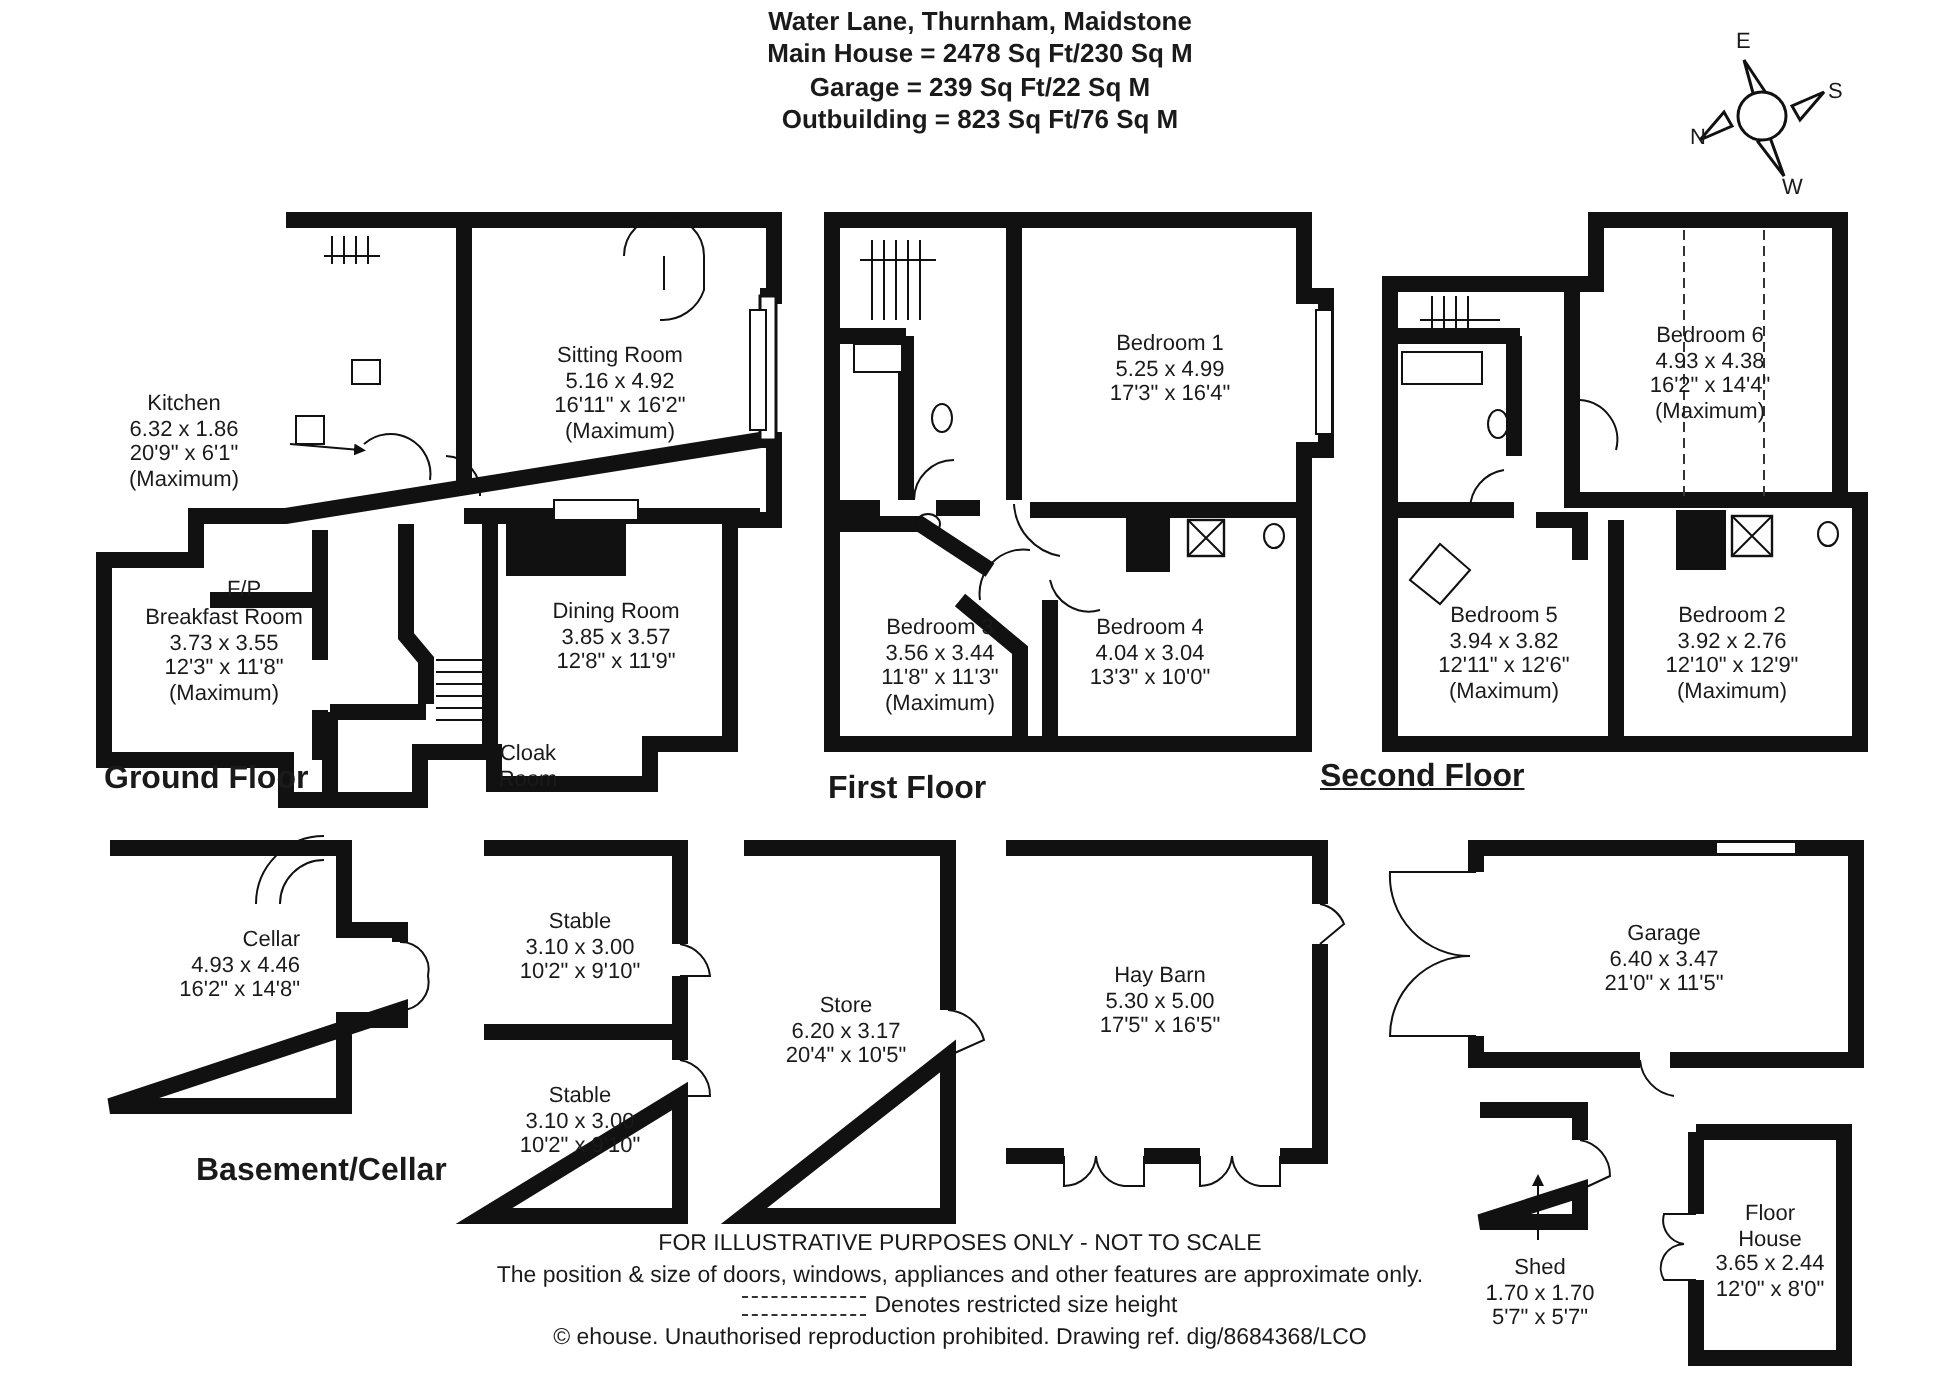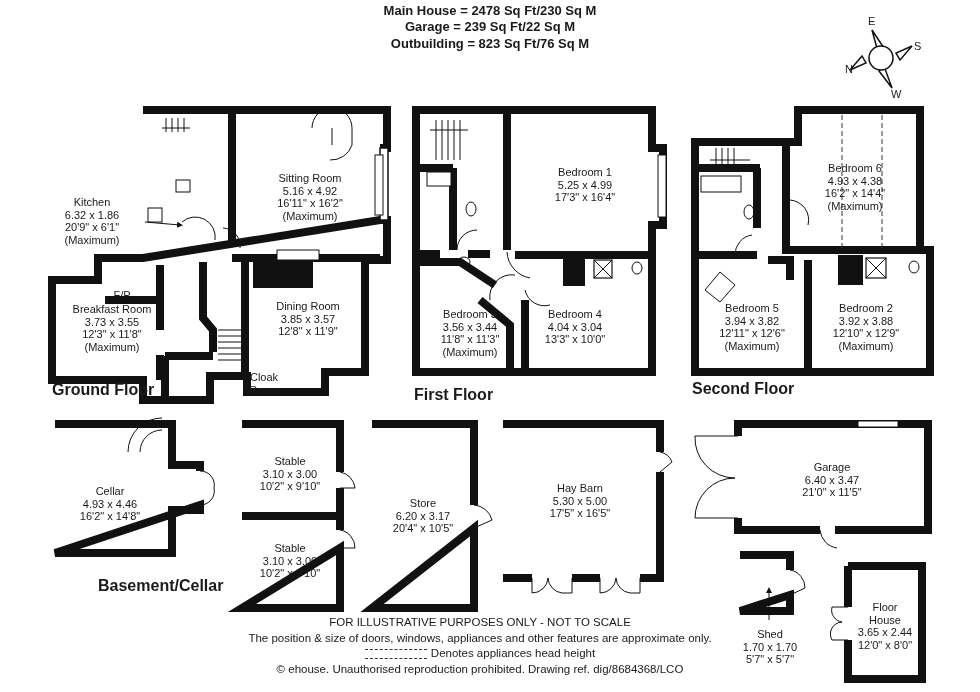--- a/index.html
+++ b/index.html
@@ -167,20 +167,21 @@
   <g stroke="#111" stroke-width="1.5" fill="#fff">
     <path d="M872,30 L878,52 L884,48 Z"></path>
     <path d="M912,46 L896,53 L900,60 Z"></path>
     <path d="M850,70 L866,63 L862,56 Z"></path>
     <path d="M892,88 L884,66 L879,71 Z"></path>
     <circle cx="881" cy="58" r="12"></circle>
   </g>
 </svg>
 
 <div class="hdr">
+  <div>Water Lane, Thurnham, Maidstone</div>
   <div>Main House = 2478 Sq Ft/230 Sq M</div>
   <div>Garage = 239 Sq Ft/22 Sq M</div>
   <div>Outbuilding = 823 Sq Ft/76 Sq M</div>
 </div>
 
 <span class="compass-l" style="left:868px;top:15px;">E</span>
 <span class="compass-l" style="left:914px;top:40px;">S</span>
 <span class="compass-l" style="left:845px;top:63px;">N</span>
 <span class="compass-l" style="left:891px;top:88px;">W</span>
 
@@ -239,27 +240,27 @@
   <div>(Maximum)</div>
 </div>
 <div class="lbl" style="left:712px;top:302px;width:80px;">
   <div>Bedroom 5</div>
   <div>3.94 x 3.82</div>
   <div>12'11" x 12'6"</div>
   <div>(Maximum)</div>
 </div>
 <div class="lbl" style="left:826px;top:302px;width:80px;">
   <div>Bedroom 2</div>
-  <div>3.92 x 3.88</div>
+  <div>3.92 x 2.76</div>
   <div>12'10" x 12'9"</div>
   <div>(Maximum)</div>
 </div>
-<div class="floor" style="left:692px;top:380px;">Second Floor</div>
-
-<div class="lbl" style="left:70px;top:485px;width:80px;">
+<div class="floor" style="left:660px;top:380px;text-decoration:underline;">Second Floor</div>
+
+<div class="lbl" style="left:70px;top:464px;width:80px;text-align:right;">
   <div>Cellar</div>
   <div>4.93 x 4.46</div>
   <div>16'2" x 14'8"</div>
 </div>
 <div class="floor" style="left:50px;top:577px;padding-left:48px;">Basement/Cellar</div>
 
 <div class="lbl" style="left:250px;top:455px;width:80px;">
   <div>Stable</div>
   <div>3.10 x 3.00</div>
   <div>10'2" x 9'10"</div>
@@ -292,15 +293,15 @@
 <div class="lbl" style="left:850px;top:601px;width:70px;">
   <div>Floor</div>
   <div>House</div>
   <div>3.65 x 2.44</div>
   <div>12'0" x 8'0"</div>
 </div>
 
 <div class="foot">
   <div class="b">FOR ILLUSTRATIVE PURPOSES ONLY - NOT TO SCALE</div>
   <div>The position &amp; size of doors, windows, appliances and other features are approximate only.</div>
-  <div><span class="dash"></span><span>Denotes appliances head height</span></div>
+  <div><span class="dash"></span><span>Denotes restricted size height</span></div>
   <div>© ehouse. Unauthorised reproduction prohibited. Drawing ref. dig/8684368/LCO</div>
 </div>
 
 </body></html>

